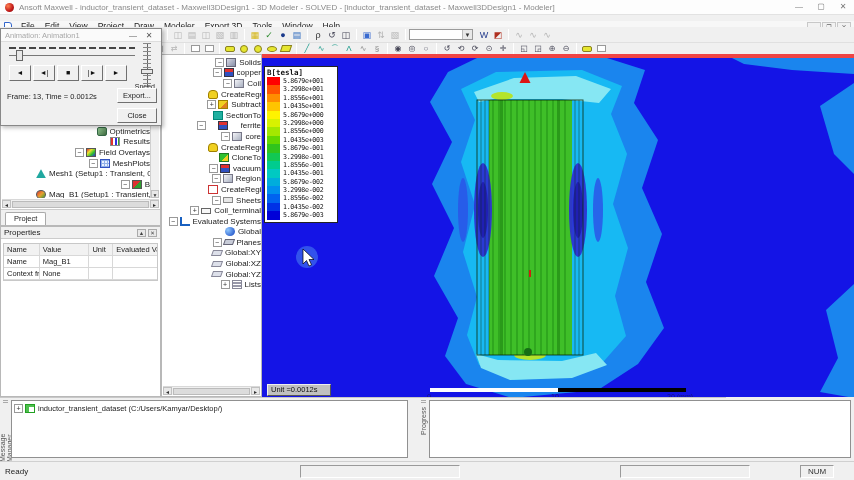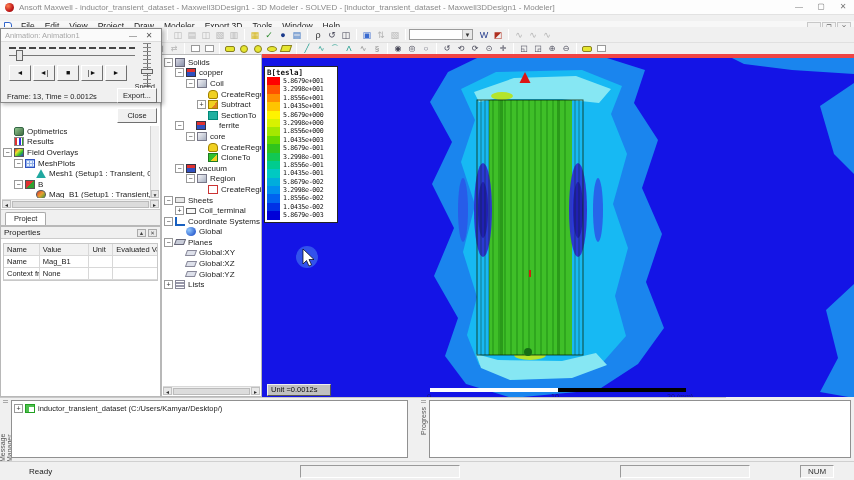--- a/index.html
+++ b/index.html
@@ -82,21 +82,21 @@
   #fieldsplot-tab-strip { position:absolute; left:0; bottom:0; width:100%; height:15px; background:#f0f0f0;
                           border-top:1px solid #ccc; display:flex; }
 
   
   #model-panel { position:absolute; left:161px; top:0; width:101px; height:343px; background:#fff;
                  border:1px solid #b8b8b8; overflow:hidden; }
   #model-tree { position:absolute; left:0; top:2px; width:100%; }
   #model-hscroll { left:1px; right:1px; bottom:1px; }
 
   
-  .tree-row { display:flex; align-items:center; height:10.6px; white-space:nowrap; font-size:8px; }
+  .tree-row { display:flex; align-items:center; height:10.6px; white-space:nowrap; font-size:8px;justify-content:flex-end; }
   .expander { width:9px; height:9px; min-width:9px; border:1px solid #999; background:#fff;
               font-size:7px; line-height:7px; text-align:center; color:#333; margin-right:2px; }
   .exp-spacer { width:11px; min-width:11px; }
   .ti { width:10px; height:9px; min-width:10px; margin-right:3px; }
   .tree-label { overflow:hidden; }
 
   .ic-solids { background:linear-gradient(135deg,#d8d8e4,#8890a8); border:1px solid #667; }
   .ic-material { background:linear-gradient(180deg,#e03030 48%,#3050c0 48%); border:1px solid #334; }
   .ic-object { background:linear-gradient(135deg,#f4f4f8,#a8b0c0); border:1px solid #778; }
   .ic-createpoly { background:#f0d020; border:1px solid #a08000; border-radius:4px 4px 2px 2px; }
@@ -134,21 +134,21 @@
   .legend-row { display:flex; height:8.4px; align-items:stretch; }
   .legend-swatch { width:13px; min-width:13px; }
   .legend-value { font-family:"DejaVu Sans Mono", monospace; font-size:6.6px; line-height:8.4px;
                   color:#111; padding-left:3px; letter-spacing:-0.3px; }
   #time-chip { position:absolute; left:5px; top:326px; width:64px; height:12px; background:#c0c0c0;
                border:1px solid; border-color:#eee #555 #555 #eee; font-size:7.5px; line-height:10px;
                padding-left:3px; color:#111; z-index:5; }
   .ruler-label { position:absolute; font-size:7px; color:#14147a; z-index:4; }
 
   
-  #anim-dialog { position:absolute; left:0; top:28px; width:162px; height:75px; background:#f0f0f0;
+  #anim-dialog { position:absolute; left:0; top:28px; width:162px; height:98px; background:#f0f0f0;
                  border:1px solid #888; box-shadow:2px 2px 4px rgba(0,0,0,.25); z-index:50; }
   #anim-titlebar { height:13px; background:#fafafa; border-bottom:1px solid #ddd; display:flex;
                    align-items:center; padding:0 4px; }
   #anim-title { font-size:7.5px; color:#a8a8a8; flex:1; }
   .anim-ctl { width:16px; text-align:center; color:#555; font-size:8px; }
   #anim-ticks { position:absolute; left:8px; top:18px; width:126px; height:2px;
                 background:repeating-linear-gradient(90deg,#444 0 7px,transparent 7px 10px); }
   #anim-track { position:absolute; left:8px; top:26px; width:126px; border-top:1px solid #777; }
   #anim-thumb { position:absolute; left:15px; top:21px; width:7px; height:11px; background:#e8e8e8;
                 border:1px solid #666; }
@@ -177,21 +177,21 @@
   #msg-strip { left:0; } #msg-content { position:absolute; left:11px; top:2px; width:397px; height:58px;
                background:#fff; border:1px solid #909090; padding:2px; }
   #dock-divider { position:absolute; left:408px; top:0; width:10px; height:64px; }
   #prog-strip { left:418px; }
   #prog-content { position:absolute; left:429px; top:2px; width:422px; height:58px; background:#fff;
                   border:1px solid #909090; }
   #msg-item { display:flex; align-items:center; height:11px; font-size:7.5px; }
 
   
   #statusbar { position:absolute; left:0; top:461px; width:854px; height:19px; background:#f0f0f0;
-               border-top:1px solid #d0d0d0; display:flex; align-items:center; font-size:8px;padding-left:24px; }
+               border-top:1px solid #d0d0d0; display:flex; align-items:center; font-size:8px; }
   #status-ready { padding-left:5px; color:#222; }
   .sunk { height:13px; border:1px solid; border-color:#9a9a9a #fff #fff #9a9a9a; }
   #sunk1 { position:absolute; left:300px; width:160px; }
   #sunk2 { position:absolute; left:620px; width:130px; }
   #num-box { position:absolute; left:800px; width:34px; text-align:center; line-height:12px; color:#333; }
 </style>
 </head>
 <body>
 
 <div id="app">
@@ -597,21 +597,21 @@
             <span class="tree-label">Sheets</span>
           </div>
           <div class="tree-row" style="padding-left: 13px;">
             <span class="expander">+</span>
             <span class="ti ic-terminal"></span>
             <span class="tree-label">Coil_terminal</span>
           </div>
           <div class="tree-row" style="padding-left: 2px;">
             <span class="expander">−</span>
             <span class="ti ic-coordsys"></span>
-            <span class="tree-label">Coordinate Systems</span>
+            <span class="tree-label">Evaluated Systems</span>
           </div>
           <div class="tree-row" style="padding-left: 13px;">
             <span class="exp-spacer"></span>
             <span class="ti ic-globe"></span>
             <span class="tree-label">Global</span>
           </div>
           <div class="tree-row" style="padding-left: 2px;">
             <span class="expander">−</span>
             <span class="ti ic-planes"></span>
             <span class="tree-label">Planes</span>

